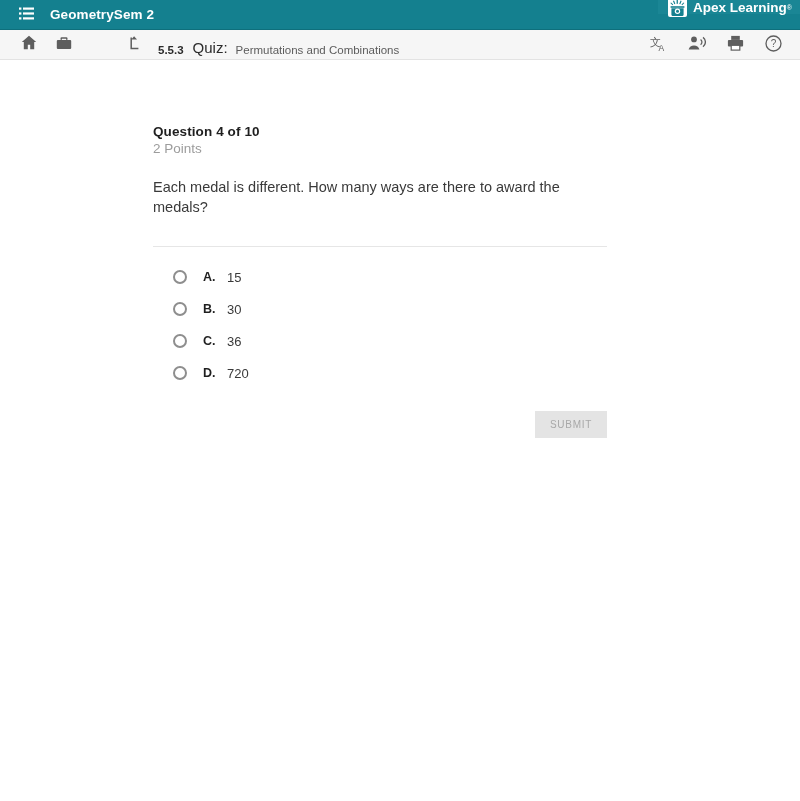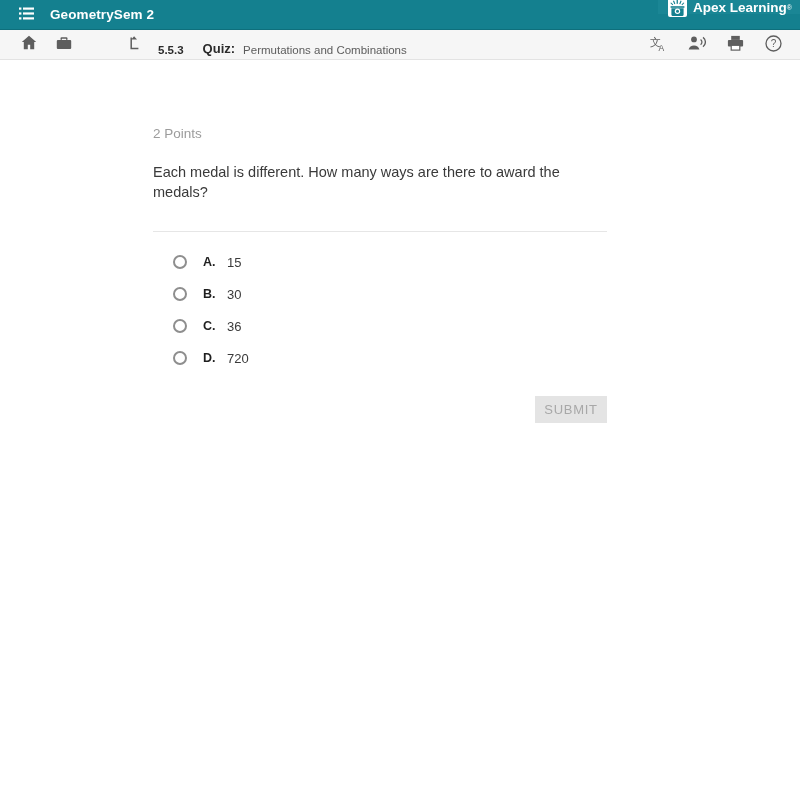--- a/index.html
+++ b/index.html
@@ -103,24 +103,24 @@
     margin-left: 46px;
   }
   .crumb-up { width: 22px; height: 22px; display:flex; align-items:center; justify-content:center; cursor:pointer; }
   .crumb-num {
     font-size: 11.5px;
     font-weight: bold;
     color: #2b2b2b;
     margin-left: 11px;
   }
   .crumb-type {
-    font-size: 13px;
-    font-weight: bold;
+    font-size: 15px;
+    font-weight: normal;
     color: #2b2b2b;
-    margin-left: 19px;
+    margin-left: 9px;
   }
   .crumb-name {
     font-size: 11.5px;
     color: #5c5c5c;
     margin-left: 8px;
     white-space: nowrap;
   }
 
   .subbar-right {
     position: absolute;
@@ -198,21 +198,21 @@
     width: 454px;
     display: flex;
     justify-content: flex-end;
     margin-top: 22px;
   }
   .submit-btn {
     background: #e4e4e4;
     color: #a8a8a8;
     border: none;
     font-family: "Liberation Sans", sans-serif;
-    font-size: 13px;
+    font-size: 10px;
     letter-spacing: .7px;
     width: 72px;
     height: 27px;
     cursor: default;
   }
 </style>
 </head>
 <body>
 
 <div class="top-header">
@@ -321,20 +321,21 @@
           <circle cx="8.5" cy="8.5" r="7.5" fill="none" stroke="#5e5e5e" stroke-width="1.3"></circle>
           <text x="8.5" y="12.3" text-anchor="middle" font-family="Liberation Sans, sans-serif" font-size="10" fill="#5e5e5e">?</text>
         </svg>
       </span>
     </div>
   </div>
 </div>
 
 <div class="content">
 
+  <div class="q-head">Question 4 of 10</div>
   <div class="q-points">2 Points</div>
 
   <div class="q-para second">Each medal is different. How many ways are there to award the medals?</div>
 
   <div class="divider"></div>
 
   <div class="options">
 
     <div class="option-row">
       <span class="radio"></span>

